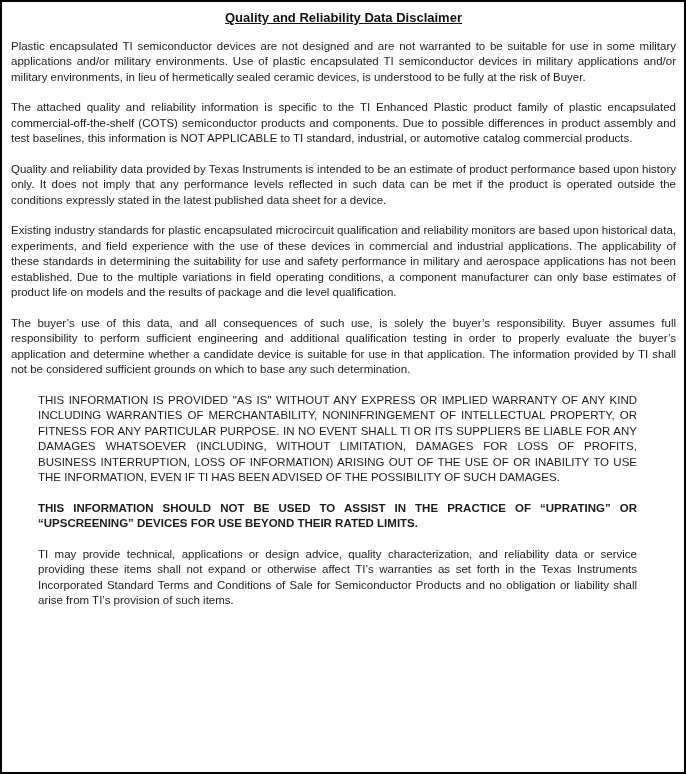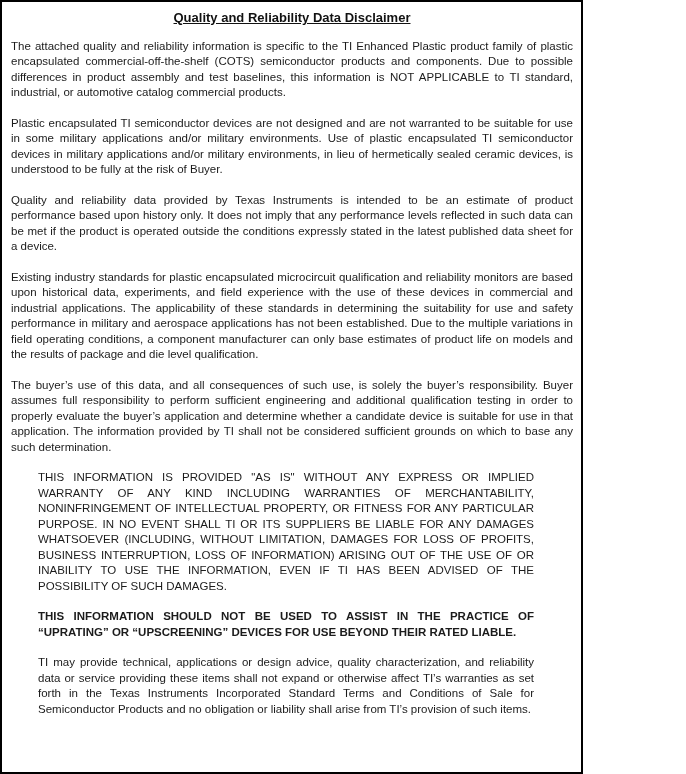--- a/index.html
+++ b/index.html
@@ -1,21 +1,21 @@
 <!DOCTYPE html>
 <html><head>
 <meta charset="utf-8">
 <style>
   html, body {
     margin: 0;
     padding: 0;
     background: #ffffff;
   }
   .page {
-    width: 583px;
+    width: 686px;
     height: 774px;
     box-sizing: border-box;
     border: 2px solid #000000;
     background: #ffffff;
     padding: 6px 8px 0 9px;
     font-family: "Liberation Sans", "DejaVu Sans", sans-serif;
     font-size: 11.5px;
     line-height: 15.5px;
     color: #1b1b1b;
     overflow: hidden;
@@ -42,31 +42,31 @@
     text-align: left;
     margin: 0;
   }
 </style>
 </head>
 <body>
 
 <div class="page">
   <h1 class="title">Quality and Reliability Data Disclaimer</h1>
 
+  <p class="para">Plastic encapsulated TI semiconductor devices are not designed and are not warranted to be suitable for use in some military applications and/or military environments.  Use of plastic encapsulated TI semiconductor devices in military applications and/or military environments, in lieu of hermetically sealed ceramic devices, is understood to be fully at the risk of Buyer.</p>
+
   <p class="para">The attached quality and reliability information is specific to the TI Enhanced Plastic product family of plastic encapsulated commercial-off-the-shelf (COTS) semiconductor products and components.  Due to possible differences in product assembly and test baselines, this information is NOT APPLICABLE to TI standard, industrial, or automotive catalog commercial products.</p>
-
-  <p class="para">Plastic encapsulated TI semiconductor devices are not designed and are not warranted to be suitable for use in some military applications and/or military environments.  Use of plastic encapsulated TI semiconductor devices in military applications and/or military environments, in lieu of hermetically sealed ceramic devices, is understood to be fully at the risk of Buyer.</p>
 
   <p class="para">Quality and reliability data provided by Texas Instruments is intended to be an estimate of product performance based upon history only. It does not imply that any performance levels reflected in such data can be met if the product is operated outside the conditions expressly stated in the latest published data sheet for a device.</p>
 
   <p class="para">Existing industry standards for plastic encapsulated microcircuit qualification and reliability monitors are based upon historical data, experiments, and field experience with the use of these devices in commercial and industrial applications.  The applicability of these standards in determining the suitability for use and safety performance in military and aerospace applications has not been established. Due to the multiple variations in field operating conditions, a component manufacturer can only base estimates of product life on models and the results of package and die level qualification.</p>
 
   <p class="para">The buyer’s use of this data, and all consequences of such use, is solely the buyer’s responsibility.  Buyer assumes full responsibility to perform sufficient engineering and additional qualification testing in order to properly evaluate the buyer’s application and determine whether a candidate device is suitable for use in that application. The information provided by TI shall not be considered sufficient grounds on which to base any such determination.</p>
 
   <div class="notice">
     <p class="para">THIS INFORMATION IS PROVIDED "AS IS" WITHOUT ANY EXPRESS OR IMPLIED WARRANTY OF ANY KIND INCLUDING WARRANTIES OF MERCHANTABILITY, NONINFRINGEMENT OF INTELLECTUAL PROPERTY, OR FITNESS FOR ANY PARTICULAR PURPOSE. IN NO EVENT SHALL TI OR ITS SUPPLIERS BE LIABLE FOR ANY DAMAGES WHATSOEVER (INCLUDING, WITHOUT LIMITATION, DAMAGES FOR LOSS OF PROFITS, BUSINESS INTERRUPTION, LOSS OF INFORMATION) ARISING OUT OF THE USE OF OR INABILITY TO USE THE INFORMATION, EVEN IF TI HAS BEEN ADVISED OF THE POSSIBILITY OF SUCH DAMAGES.</p>
 
-    <p class="para bold">THIS INFORMATION SHOULD NOT BE USED TO ASSIST IN THE PRACTICE OF “UPRATING” OR “UPSCREENING” DEVICES FOR USE BEYOND THEIR RATED LIABLE.</p>
+    <p class="para bold">THIS INFORMATION SHOULD NOT BE USED TO ASSIST IN THE PRACTICE OF “UPRATING” OR “UPSCREENING” DEVICES FOR USE BEYOND THEIR RATED LIMITS.</p>
 
     <p class="para">TI may provide technical, applications or design advice, quality characterization, and reliability data or service providing these items shall not expand or otherwise affect TI’s warranties as set forth in the Texas Instruments Incorporated Standard Terms and Conditions of Sale for Semiconductor Products and no obligation or liability shall arise from TI’s provision of such items.</p>
   </div>
 
 </div>
 
 </body></html>

